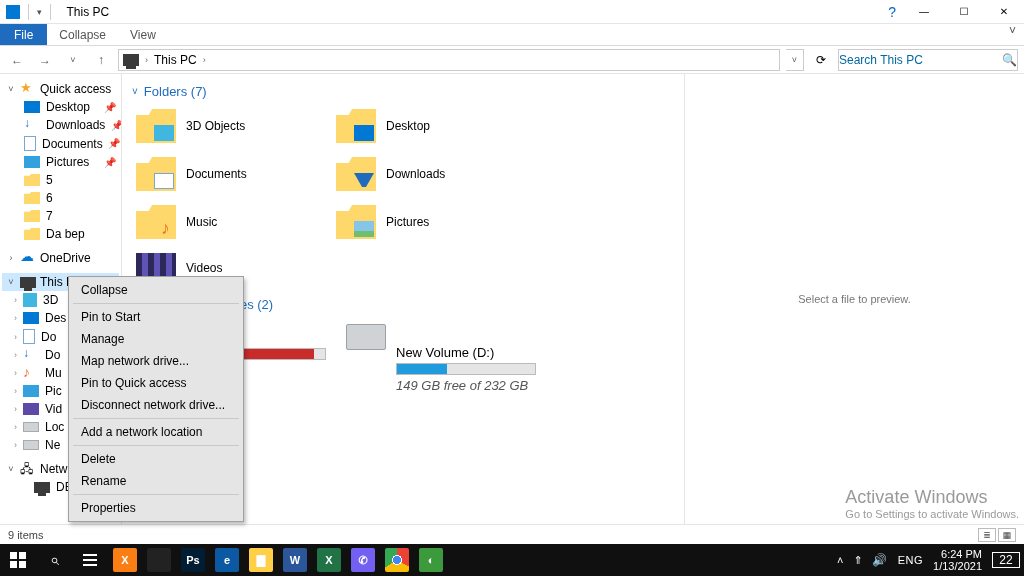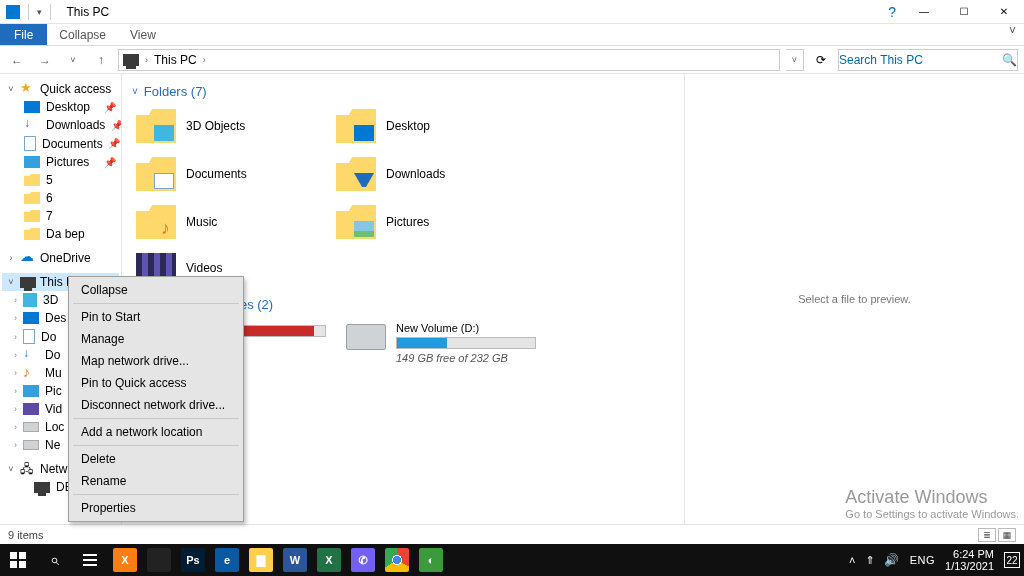--- a/index.html
+++ b/index.html
@@ -72,21 +72,21 @@
 .ov-doc { background:#fff; border:1px solid #7aa6d6; width:14px; height:18px; }
 .ov-dl { width:0;height:0;border-left:8px solid transparent;border-right:8px solid transparent;border-top:14px solid #1f6cbf; bottom:0;right:6px;}
 .ov-mus::before { content:"♪"; color:#ee6f2d; font-size:18px; position:absolute; bottom:-2px; right:4px;}
 .ov-pic { background:linear-gradient(#87c5e8 60%,#6fbf73 60%); }
 .bigvid { width:40px; height:30px; background: repeating-linear-gradient(90deg,#2c285a 0 6px,#5f54b5 6px 12px); flex:none;}
 
 .drivegrid { display:grid; grid-template-columns: 200px 200px; gap:10px 10px; }
 .driveitem { display:flex; gap:10px; padding:4px; }
 .driveicon { width:40px; height:26px; background:#cfd3d6; border:1px solid #9aa0a5; border-radius:2px; margin-top:2px; flex:none; position:relative;}
 .driveicon.win::before { content:""; position:absolute; left:4px; top:4px; width:10px; height:10px; background: conic-gradient(#f25022 0 25%,#7fba00 0 50%,#00a4ef 0 75%,#ffb900 0); }
-.driveinfo { flex:1; font-size:11px; }
+.driveinfo { flex:1; font-size:13px;margin-top:23px; }
 .bar { width:140px; height:12px; border:1px solid #bbb; background:#e5e5e5; margin:3px 0; }
 .bar .fill { height:100%; }
 .fill.red { background:#c92a2a; width:92%; }
 .fill.blue { background:#1f9bde; width:36%; }
 .free { color:#555;font-style:italic; }
 
 .preview { width:340px; border-left:1px solid #e5e5e5; display:flex; align-items:center; justify-content:center; color:#777; font-size:11px;margin-left:46px; }
 
 
 .ctxmenu { position:absolute; left:68px; top:276px; width:176px; background:#e5e5e5; border:1px solid #a0a0a0; box-shadow:2px 3px 4px rgba(0,0,0,.25); font-size:12px; padding:2px 0; z-index:50;}
@@ -110,21 +110,21 @@
 .tb.search::before { content:"⌕"; font-size:16px; transform:scaleX(-1);}
 .tb .bar3 { width:14px; height:2px; background:#fff; box-shadow:0 -5px 0 #fff,0 5px 0 #fff;}
 .app { width:34px; height:32px; display:flex; align-items:center; justify-content:center; flex:none;}
 .app .ai { width:24px; height:24px; border-radius:2px; display:flex; align-items:center; justify-content:center; font-size:11px; font-weight:bold; color:#fff;}
 .xampp{background:#fb7e14;} .ps{background:#001d34;color:#29abe2;} .edge{background:#0b59a2;border-radius:50%;} .fe{background:#ffcf48;color:#7a5a00;} .word{background:#2b579a;} .excel{background:#217346;} .viber{background:#7360f2;border-radius:50%;} .chrome{background:radial-gradient(circle at 50% 50%,#4285f4 0 25%,#fff 0 30%, transparent 0),conic-gradient(#ea4335 0 33%,#fbbc05 0 66%,#34a853 0);border-radius:50%;}
 .ai.bl{background:#222;}
 .tray { margin-left:auto; display:flex; align-items:center; gap:10px; padding:0 4px; font-size:11px;}
 .tray .up::before{content:"˄";} .tray .wifi::before{content:"⇑";} .tray .snd::before{content:"🔊";font-size:12px;}
 .tray .lang{letter-spacing:.5px;}
 .tray .clock{ text-align:right; line-height:12px; }
-.tray .notif{ width:16px;height:16px;border:1px solid #fff;display:flex;align-items:center;justify-content:center;font-size:10px;}
+.tray .notif{ width:28px;height:16px;border:1px solid #fff;display:flex;align-items:center;justify-content:center;font-size:12px;}
 </style>
 </head>
 <body>
 
 <div class="titlebar">
   <div class="qat">
     <div class="sq"></div>
     <div class="sep"></div>
     <span style="font-size:9px;color:#555;">▾</span>
     <div class="sep"></div>

